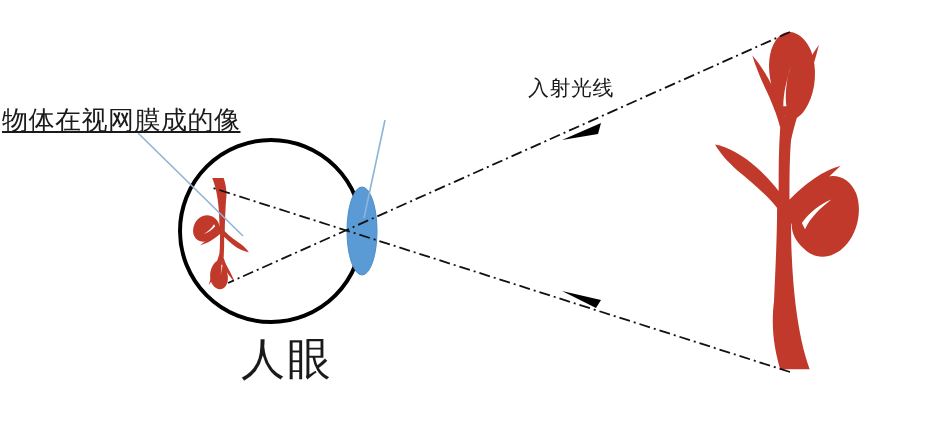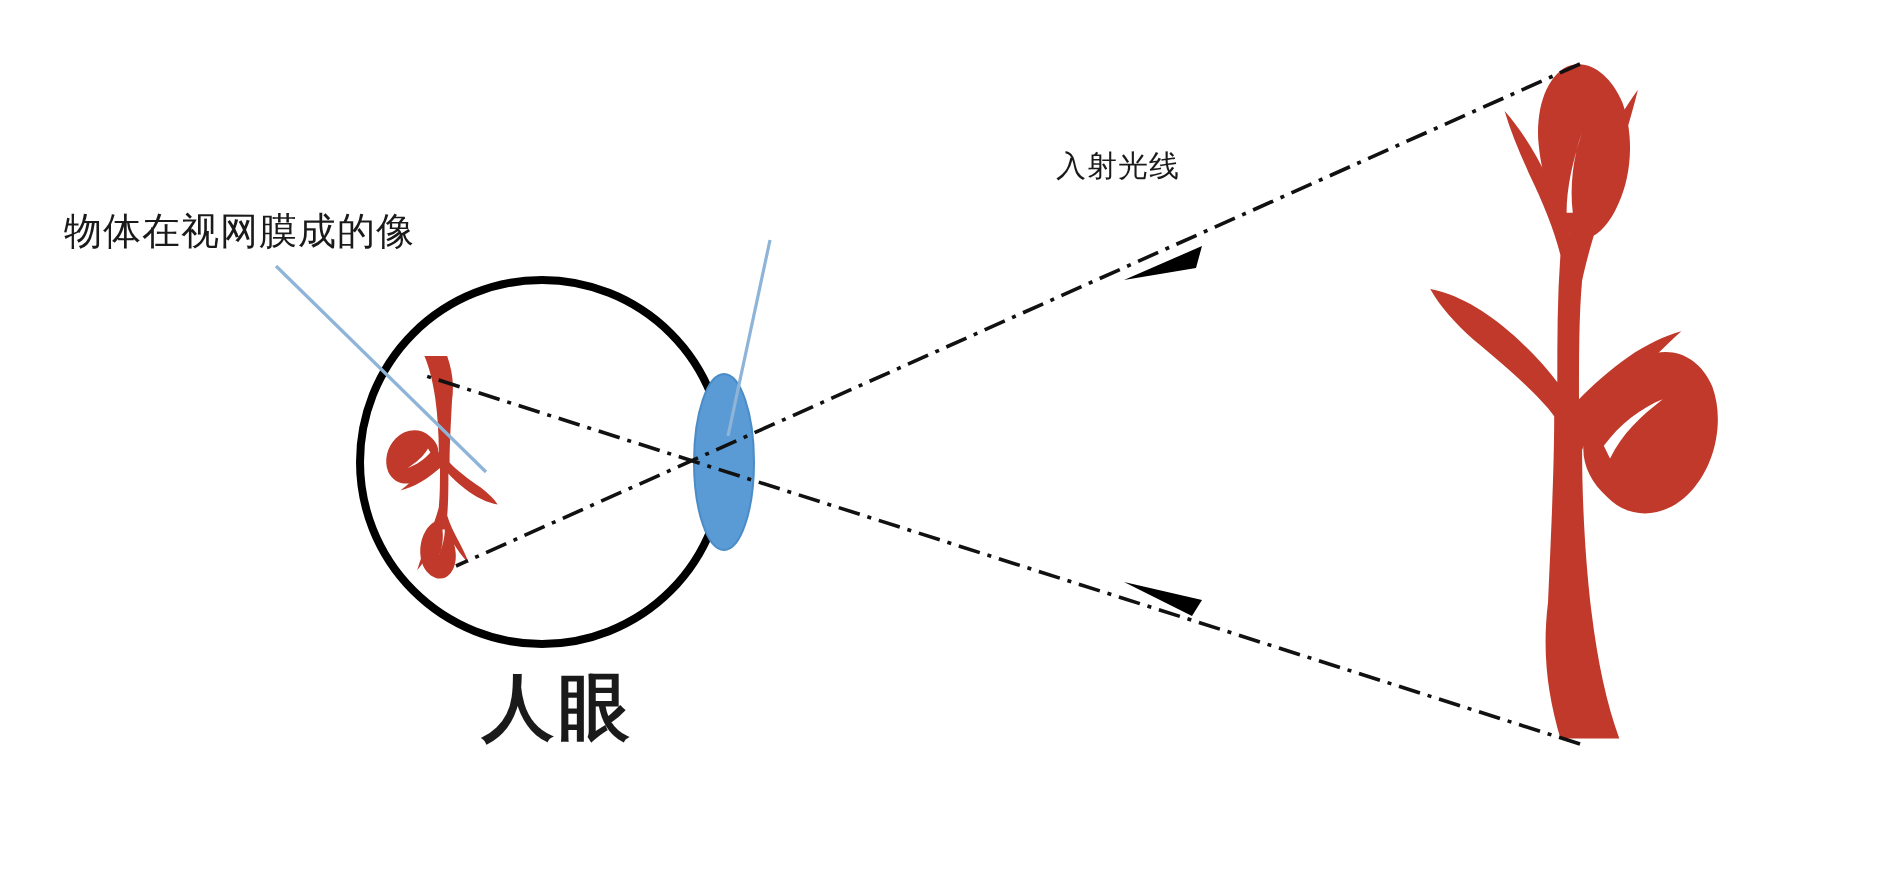--- a/index.html
+++ b/index.html
@@ -25,40 +25,40 @@
     height: 443px;
   }
   .lbl {
     position: absolute;
     color: #1a1a1a;
     white-space: nowrap;
     font-family: "DejaVu Sans", "Liberation Sans", sans-serif;
     letter-spacing: 0.5px;
   }
   #label-retina-image {
-    left: 32px;
+    left: 2px;
     top: 103px;
-    font-size: 19px;
+    font-size: 26px;
+    text-decoration: underline;
   }
   #label-lens {
     left: 351px;
     top: 88px;
     font-size: 21px;
   }
   #label-incident-ray {
     left: 528px;
     top: 74px;
-    font-size: 15px;
+    font-size: 21px;
   }
   #label-human-eye {
     left: 241px;
     top: 330px;
-    font-size: 36px;
+    font-size: 44px;
     letter-spacing: 2px;
-    font-weight: bold;
   }
 </style>
 </head>
 <body>
 
 <div id="stage">
 
   <svg id="canvas" viewBox="0 0 944 443" xmlns="http://www.w3.org/2000/svg">
     <defs>
       <clipPath id="eyeClip">

